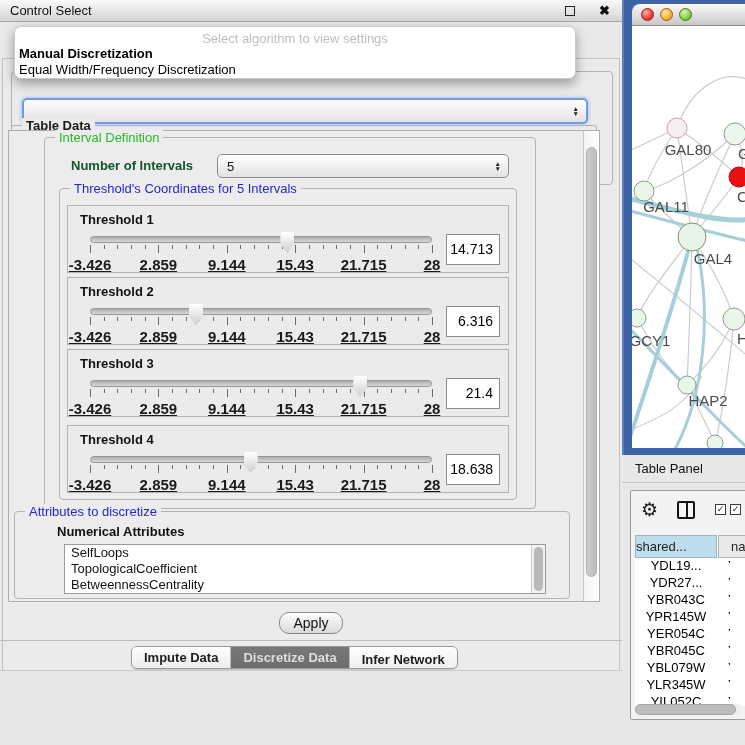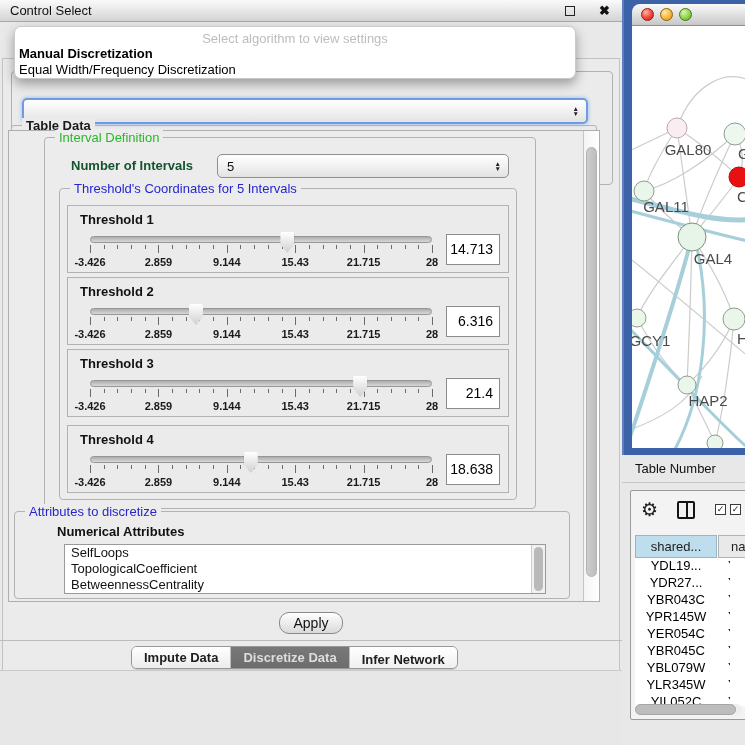--- a/index.html
+++ b/index.html
@@ -60,21 +60,21 @@
   .slider { position:relative; flex:1; height:38px; margin:0 14px 0 8px; }
   .track { position:absolute; left:0; right:0; top:4px; height:7px; border-radius:4px;
     background:linear-gradient(#adadad,#d8d8d8); border:1px solid #969696; }
   .thumb { position:absolute; top:0; width:14px; height:21px; transform:translateX(-50%);
     background:linear-gradient(#ffffff,#cfcfcf); clip-path:polygon(6% 0,94% 0,100% 12%,100% 60%,50% 100%,0 60%,0 12%);
     filter:drop-shadow(0 0 1px #6f6f6f); z-index:2; }
   .ticks { position:absolute; left:0; right:0; top:13px; height:9px; }
   .tick { position:absolute; top:0; width:1px; height:4px; background:#6a6a6a; }
   .tick.major { height:8px; }
   .tick-labels { position:absolute; left:0; right:0; top:24px; height:12px; }
-  .tick-labels span { position:absolute; transform:translateX(-50%); font-size:11px; font-weight:bold; color:#1a1a1a; white-space:nowrap; }
+  .tick-labels span { position:absolute; transform:translateX(-50%); font-size:15px; font-weight:bold; color:#1a1a1a; white-space:nowrap;text-decoration:underline; }
   .val-box { width:54px; height:31px; margin-top:2px; background:#ffffff; border:1px solid #8d8d8d;
     font-size:14px; color:#000; text-align:right; padding:6px 6px 0 0; }
 
   
   .listbox { position:absolute; left:49px; top:32px; width:482px; height:50px; background:#ffffff; border:1px solid #9a9a9a; overflow:hidden; }
   .listbox .li { font-size:13px; color:#111; line-height:16px; padding-left:6px; white-space:nowrap; }
   .list-scroll { position:absolute; right:0; top:0; bottom:0; width:14px; background:#f1f1f1; border-left:1px solid #cccccc; }
   .list-thumb { position:absolute; left:2px; top:2px; bottom:2px; width:9px; border-radius:5px; background:#b9b9b9; }
 
   .apply-btn { position:absolute; left:50%; transform:translateX(-50%); top:612px; width:64px; height:22px;
@@ -101,21 +101,21 @@
   .tp-panel { position:absolute; left:8px; top:7px; width:117px; height:230px; background:#f3f3f3; border:1px solid #9a9a9a; border-radius:2px; }
   .tp-toolbar { position:absolute; left:0; top:0; width:100%; height:44px; }
   .gear-icon { position:absolute; left:10px; top:7px; font-size:19px; color:#1c1c1c; }
   .split-icon { position:absolute; left:46px; top:10px; width:18px; height:18px; border:2px solid #141414; border-radius:2px; }
   .split-icon i { position:absolute; left:50%; top:0; bottom:0; width:2px; background:#141414; }
   .cb-icon { position:absolute; top:13px; width:11px; height:11px; border:1.5px solid #3a3a3a; font-size:9px; line-height:9px;
     text-align:center; color:#222; background:#fff; }
   .tp-table { position:absolute; left:4px; top:44px; right:0; height:171px; background:#ffffff; overflow:hidden; }
   .tp-thead { position:absolute; left:0; top:0; height:23px; right:0; }
   .th-cell { position:absolute; top:0; height:23px; font-size:13px; color:#222; line-height:22px; }
-  .th-cell.c1 { left:0; width:82px; background:#bfdeed; border:1px solid #98b7c6; text-align:center; }
+  .th-cell.c1 { left:0; width:82px; background:#bfdeed; border:1px solid #98b7c6; }
   .th-cell.c2 { left:83px; width:80px; background:#e9e9e9; border:1px solid #b3b3b3; padding-left:12px; }
   .tp-rows { position:absolute; left:0; top:23px; right:16px; height:148px; overflow:hidden; }
   .tp-row { position:relative; height:17px; font-size:13px; color:#000; white-space:nowrap; }
   .tp-row .c1 { position:absolute; left:0; width:82px; text-align:center; }
   .tp-row .c2 { position:absolute; left:83px; right:0; padding-left:10px; overflow:hidden; }
   .hscroll { position:absolute; left:4px; right:4px; bottom:4px; height:11px; background:#eeeeee; border-radius:6px; }
   .hthumb { position:absolute; left:0; right:6px; top:0; bottom:0; border-radius:6px; background:#bdbdbd; border:1px solid #a5a5a5; }
 
   .noi-label { position:absolute; left:26px; top:20px; font-size:13px; font-weight:bold; color:#14532d; }
 </style>
@@ -478,21 +478,21 @@
             <text x="105" y="318" text-anchor="start" font-size="15" fill="#4a4a4a" font-family="&quot;Liberation Sans&quot;, sans-serif">H</text>
             <circle cx="55" cy="359" r="9" fill="#eaf6ea" stroke="#8d9d8d" stroke-width="1"></circle>
             <text x="76" y="380" text-anchor="middle" font-size="15" fill="#4a4a4a" font-family="&quot;Liberation Sans&quot;, sans-serif">HAP2</text>
             <circle cx="83" cy="417" r="8" fill="#eaf6ea" stroke="#8d9d8d" stroke-width="1"></circle>
           </svg>
         </div>
       </div>
     </div>
 
     <div class="tp-header">
-      <span>Table Number</span>
+      <span>Table Panel</span>
     </div>
 
     <div class="tp-body">
       <div class="tp-panel">
         <div class="tp-toolbar">
           <span class="gear-icon">⚙</span>
           <span class="split-icon">
             <i></i>
           </span>
           <span class="cb-icon" style="left:84px;">✓</span>

